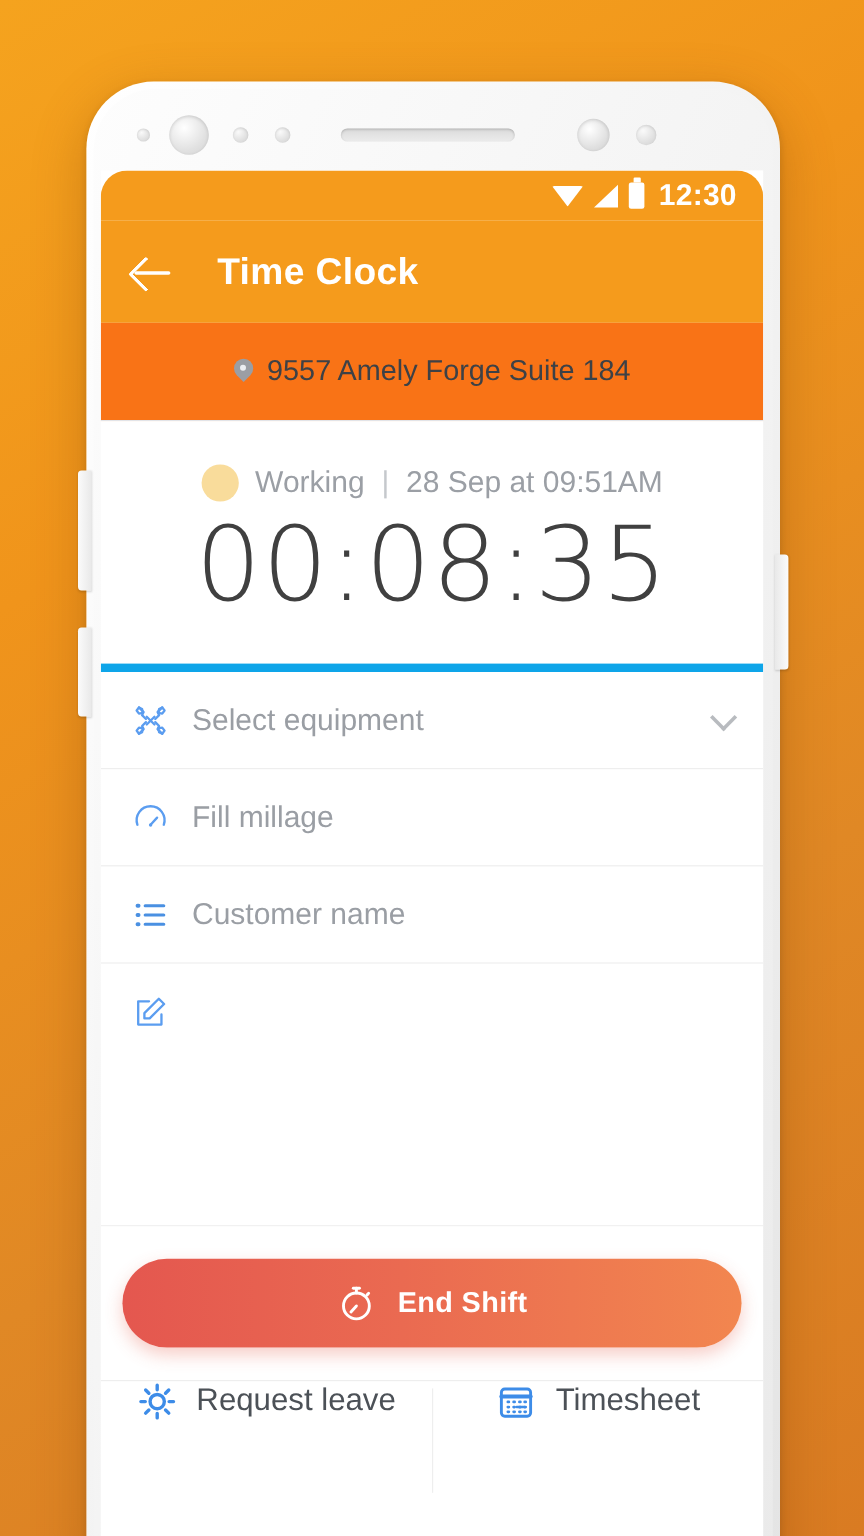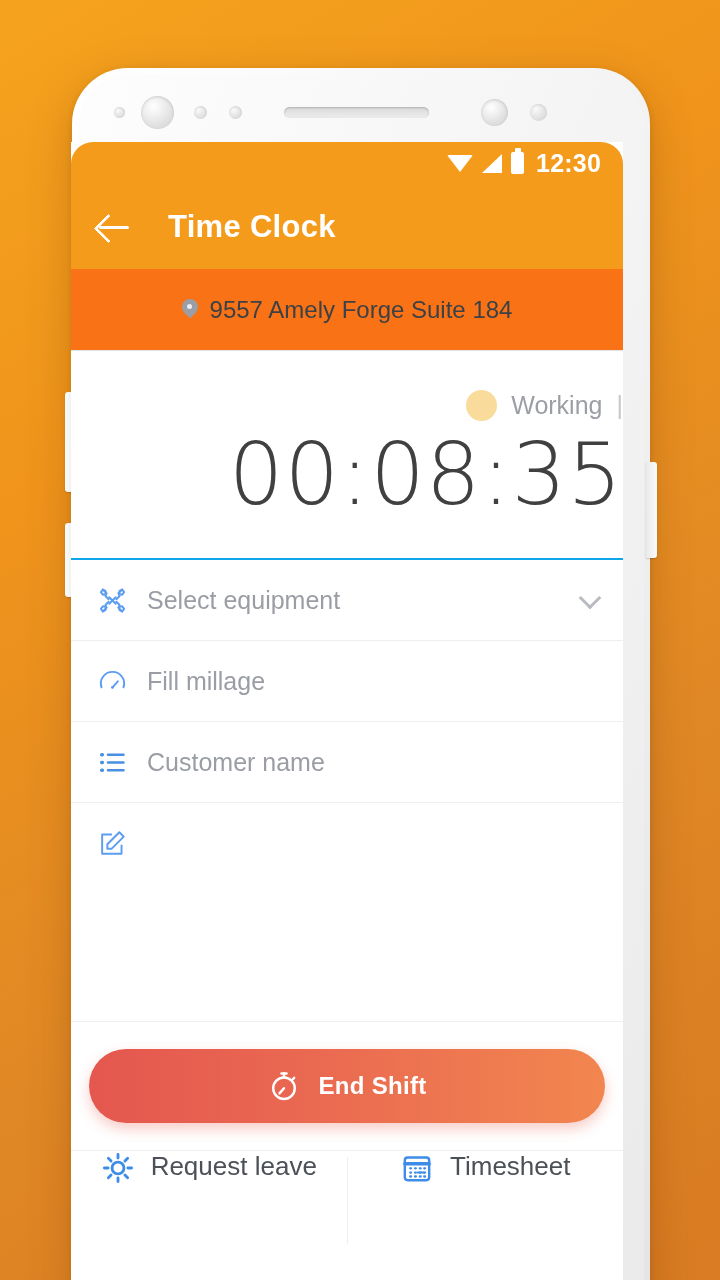--- a/index.html
+++ b/index.html
@@ -57,21 +57,21 @@
     background: linear-gradient(180deg,#dadada,#ececec);
     box-shadow: inset 0 1px 2px rgba(0,0,0,.20);
   }
   #sensor-d { width: 27px; height: 27px; margin-left: 52px;
       background: radial-gradient(circle at 38% 32%, #ffffff, #e0e0e0 62%, #d0d0d0); box-shadow: inset 0 1px 3px rgba(0,0,0,.14);}
   #sensor-e { width: 17px; height: 17px; margin-left: 22px; }
 
   
   #screen {
     position: absolute;
-    left: 71px; top: 142px;
+    left: 84px; top: 142px;
     width: 552px; height: 1138px;
     background: #ffffff;
     overflow: hidden;
     display: flex; flex-direction: column;
   }
 
   
   #status-bar {
     background: #f59b1c;
     height: 42px;
@@ -106,22 +106,22 @@
     border-bottom: 1px solid #e2e4e8;
   }
   #pin-icon { width: 16px; height: 22px; position: relative; flex: none; }
   #pin-icon::before { content:""; position:absolute; left:0; top:0; width:16px; height:16px; background:#9b9ea4; border-radius:50% 50% 50% 0; transform: rotate(-45deg); }
   #pin-icon::after { content:""; position:absolute; left:5.2px; top:5.2px; width:5.6px; height:5.6px; background:#eceef2; border-radius:50%; }
   #location-text { color:#3d4146; font-size: 24px; }
 
   
   #timer-panel {
     height: 209px;
-    display: flex; flex-direction: column; align-items: flex-end; justify-content: center;
-    border-bottom: 2px solid #0ea5e9;
+    display: flex; flex-direction: column; align-items: center; justify-content: center;
+    border-bottom: 7px solid #0ea5e9;
     background: #fff;
   }
   #status-line { display: flex; align-items: center; gap: 14px; margin-bottom: 8px; }
   #status-dot { width: 31px; height: 31px; border-radius: 50%; background: #f9dc9b; flex: none; }
   #status-label { color:#9b9fa5; font-size: 25px; }
   #status-sep { color:#c5c8cc; font-size: 25px; }
   #status-datetime { color:#9b9fa5; font-size: 25px; }
   #timer-value { color:#404040; font-size: 86px; font-weight: 300; letter-spacing: 1px; line-height: 1.05; font-family: "DejaVu Sans", sans-serif; }
 
   
@@ -206,20 +206,21 @@
   <div id="location-bar">
     <div id="pin-icon"></div>
     <div id="location-text">9557 Amely Forge Suite 184</div>
   </div>
 
   <div id="timer-panel">
     <div id="status-line">
       <div id="status-dot"></div>
       <div id="status-label">Working</div>
       <div id="status-sep">|</div>
+      <div id="status-datetime">28 Sep at 09:51AM</div>
     </div>
     <div id="timer-value">00:08:35</div>
   </div>
 
   <div id="form-list">
 
     <div class="form-row">
       <span class="row-icon">
         <svg width="31" height="31" viewBox="0 0 24 24" fill="none" stroke="#5b9df0" stroke-width="1.5" stroke-linecap="round" stroke-linejoin="round">
           <path d="M4.5 3.5l3 3-1 2 2.5 2.5"></path>

